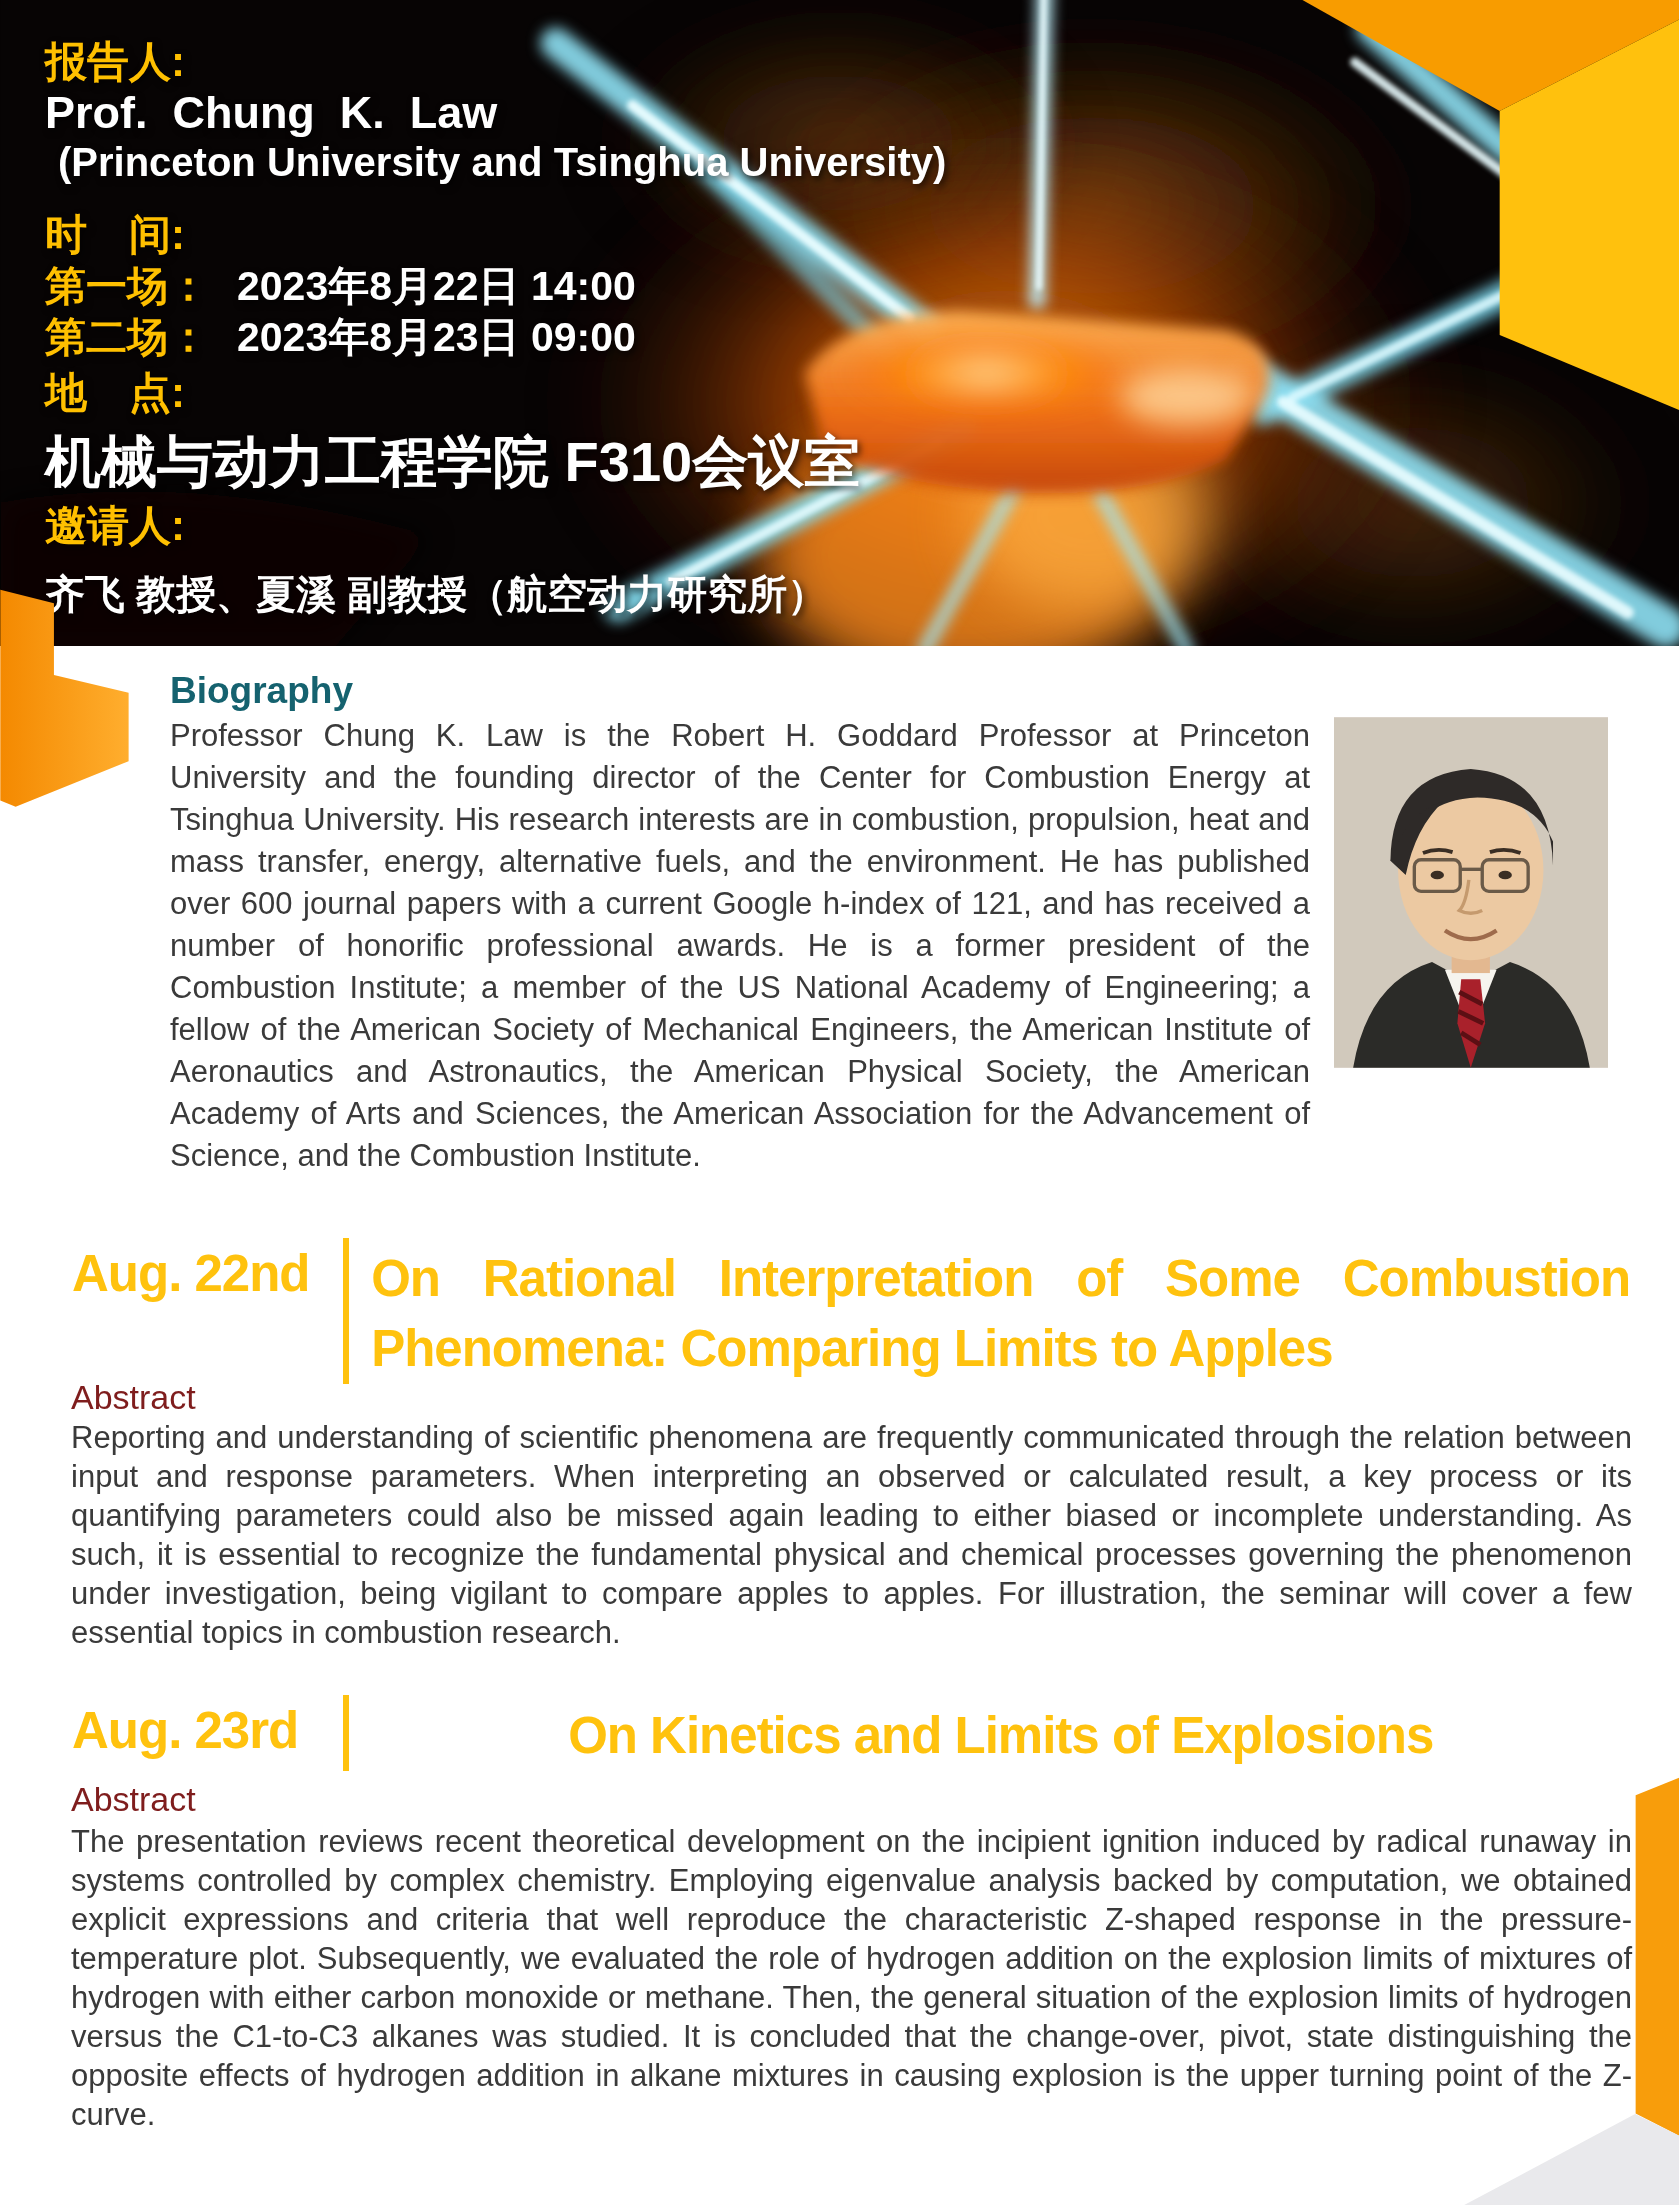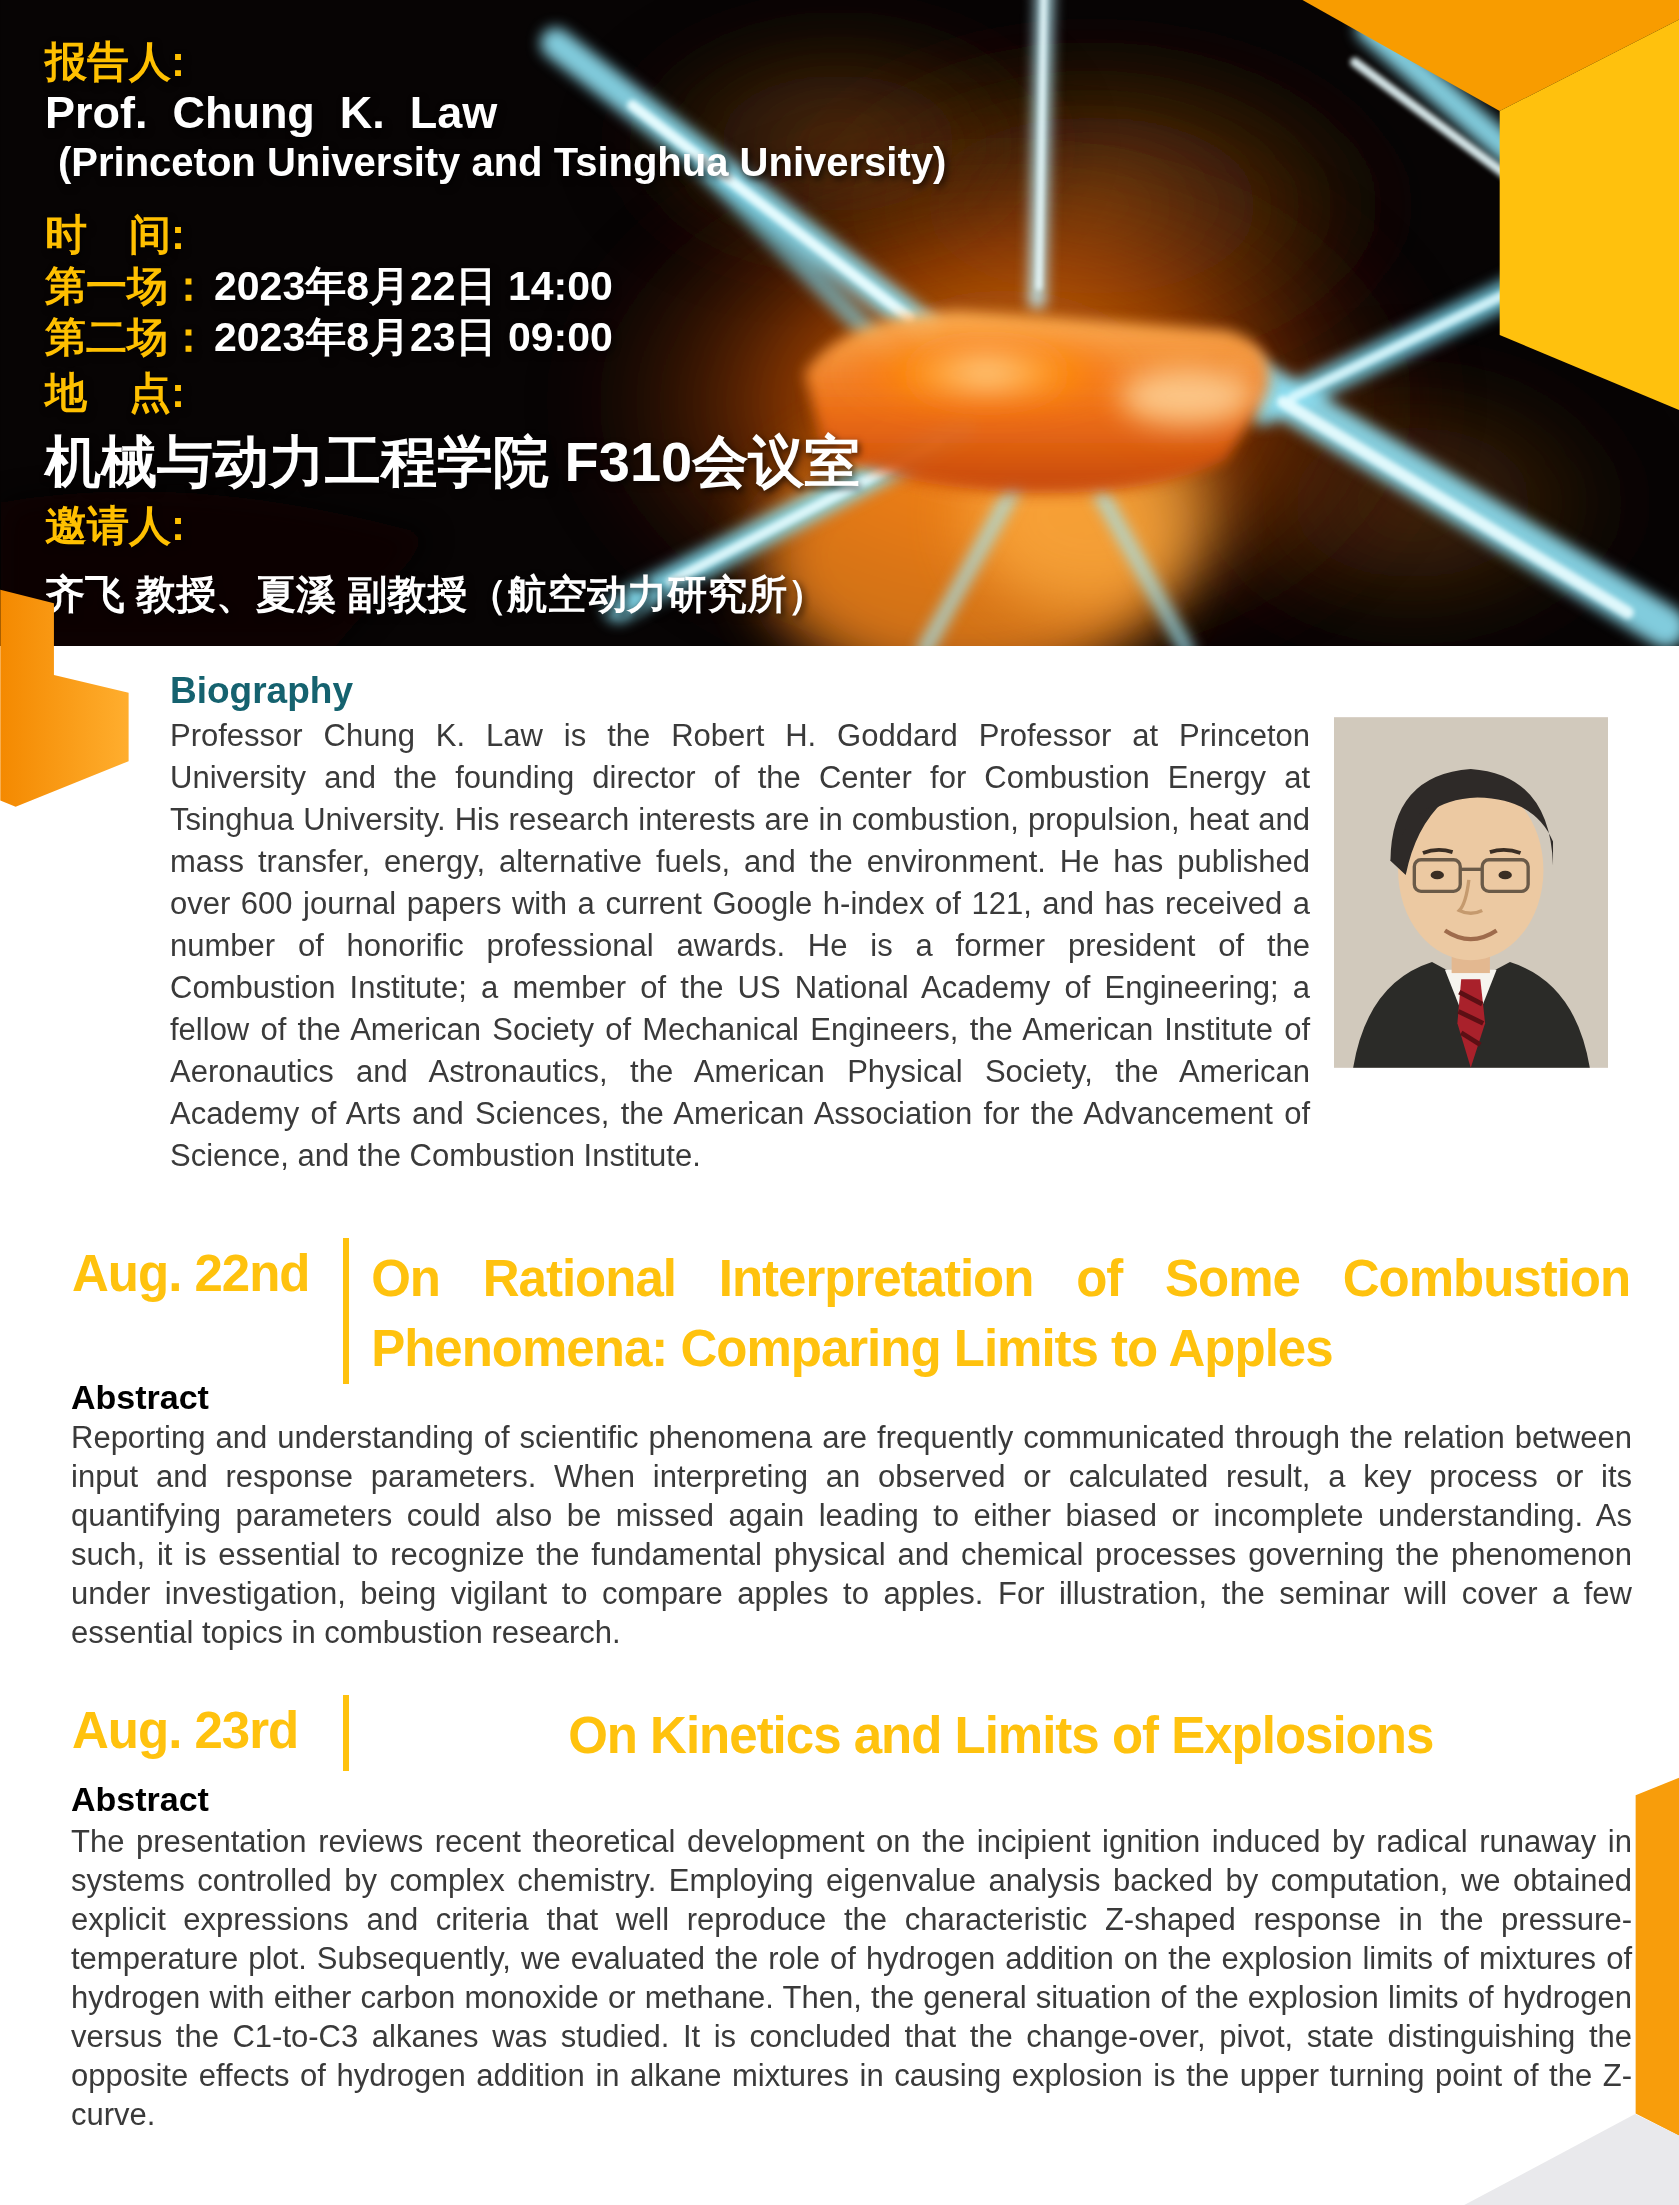--- a/index.html
+++ b/index.html
@@ -16,42 +16,42 @@
   .hl-speaker-label{top:34px;font-size:42px;}
   .hl-speaker-name{top:87px;font-size:45px;word-spacing:12.4px;}
   .hl-speaker-aff{top:140px;left:58px;font-size:40px;}
   .hl-time-label{top:207px;font-size:42px;}
   .hl-session1{top:259px;font-size:41px;}
   .hl-session2{top:310px;font-size:41px;}
   .hl-venue-label{top:365px;font-size:42px;}
   .hl-venue{top:425px;font-size:56px;text-align:right;}
   .hl-host-label{top:498px;font-size:42px;}
   .hl-host{top:549px;font-size:40px;margin-top:18px;}
-  .session-val{margin-left:5px;}
+  .session-val{margin-left:28px;}
 
   
   .deco{position:absolute;left:0;top:0;width:1680px;height:2205px;z-index:4;pointer-events:none;}
 
   
   .bio-heading{position:absolute;left:170px;top:670px;font-size:37px;font-weight:bold;color:#15626F;z-index:2;}
   .bio-text{position:absolute;left:170px;top:715px;width:1140px;font-size:31px;line-height:42px;
             color:#3A3A3A;text-align:justify;z-index:2;}
   .photo{position:absolute;left:1334px;top:717px;width:274px;height:351px;z-index:2;}
 
   
   .talk{position:absolute;left:72px;display:flex;align-items:stretch;z-index:2;}
   .talk-1{top:1238px;}
   .talk-2{top:1695px;}
   .talk-date{width:271px;font-size:51px;font-weight:bold;color:#FFC20E;letter-spacing:-1px;padding-top:5.7px;}
   .talk-bar{width:6.2px;background:#FFC20E;margin-right:22px;flex:none;}
   .talk-title{width:1259px;font-size:51px;line-height:70px;font-weight:bold;color:#FFC20E;
               letter-spacing:-1px;text-align:justify;padding-top:5.7px;}
   .talk-2 .talk-title{text-align:center;}
 
-  .abs-heading{position:absolute;left:71px;font-size:34px;font-weight:bold;color:#000000;z-index:2;}
+  .abs-heading{position:absolute;left:71px;font-size:34px;font-weight:normal;color:#7f1d1d;z-index:2;}
   .abs-heading-1{top:1378px;}
   .abs-heading-2{top:1780px;}
   .abs-text{position:absolute;left:71px;width:1561px;font-size:31px;line-height:39px;color:#3A3A3A;
             text-align:justify;z-index:2;}
   .abs-text-1{top:1418px;}
   .abs-text-2{top:1822px;}
 </style>
 </head>
 <body>
 

